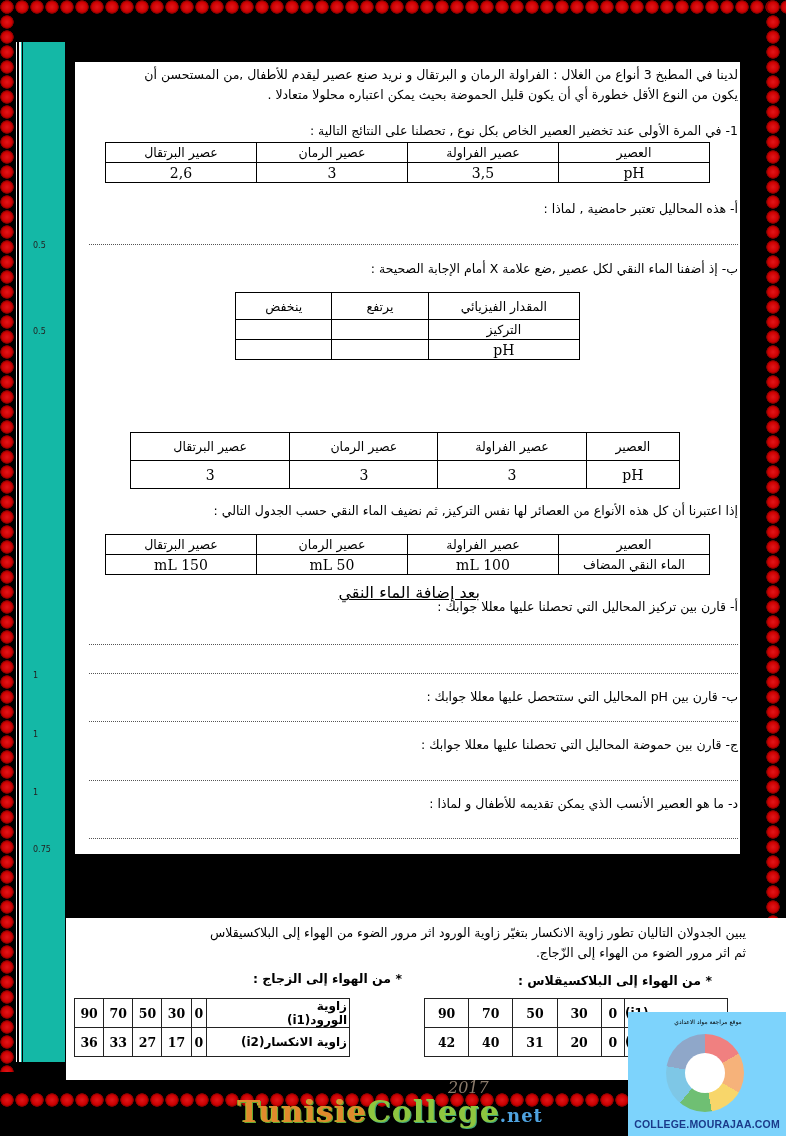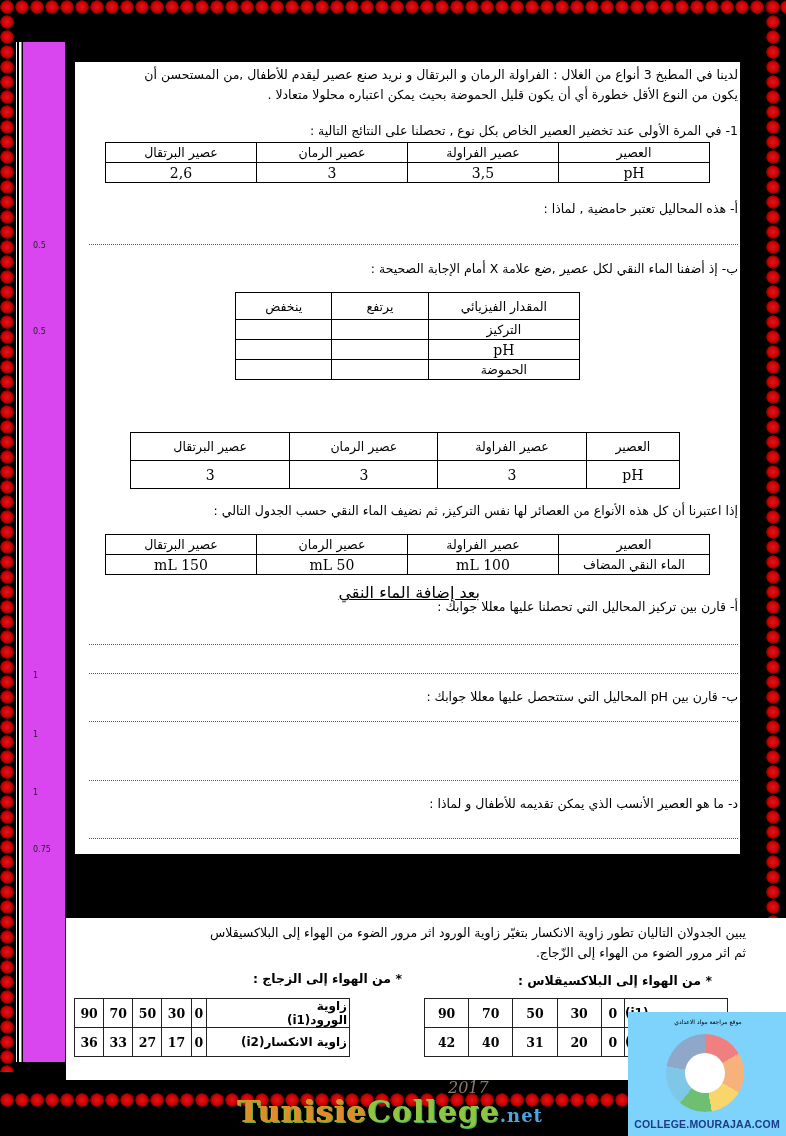--- a/index.html
+++ b/index.html
@@ -1,21 +1,21 @@
 <!DOCTYPE html>
 <html><head>
 <meta charset="utf-8">
 <style>
   html,body{margin:0;padding:0;}
   body{width:786px;height:1136px;background:#000;position:relative;overflow:hidden;font-family:"DejaVu Sans",sans-serif;}
   .beads-h{position:absolute;height:14px;background:
       radial-gradient(circle at 7px 7px,#e0161a 0,#c00 5px,#7a0000 6.5px,transparent 7px) 0 0/15px 14px repeat-x;}
   .beads-v{position:absolute;width:14px;background:
       radial-gradient(circle at 7px 7px,#e0161a 0,#c00 5px,#7a0000 6.5px,transparent 7px) 0 0/14px 15px repeat-y;}
-  .margin-col{position:absolute;left:17px;top:42px;width:46px;height:1020px;background:#d946ef;border-left:2px solid #000;box-shadow:inset 2px 0 0 #fff, -1px 0 0 #fff;}
+  .margin-col{position:absolute;left:17px;top:42px;width:46px;height:1020px;background:#14b8a6;border-left:2px solid #000;box-shadow:inset 2px 0 0 #fff, -1px 0 0 #fff;}
   .margin-col .rule{position:absolute;left:3px;top:0;width:1px;height:100%;background:#000;}
   .score{position:absolute;left:14px;font-size:8px;color:#222;}
   .page{position:absolute;background:#fff;direction:rtl;font-family:"DejaVu Sans",sans-serif;color:#000;}
   .p1{left:75px;top:62px;width:665px;height:792px;}
   .para{position:absolute;right:2px;left:2px;font-size:12.5px;line-height:18px;}
   .u{text-decoration:underline;}
   table{border-collapse:collapse;position:absolute;direction:rtl;}
   td{border:1px solid #000;text-align:center;font-size:12.5px;height:19px;padding:0;}
   td.num{font-family:"DejaVu Serif",serif;font-size:14px;}
   .dots{position:absolute;left:14px;right:2px;border-bottom:1px dotted #555;height:0;}
@@ -88,25 +88,20 @@
     <tr>
       <td>التركيز</td>
       <td></td>
       <td></td>
     </tr>
     <tr>
       <td class="num">pH</td>
       <td></td>
       <td></td>
     </tr>
-    <tr>
-      <td>الحموضة</td>
-      <td></td>
-      <td></td>
-    </tr>
   </tbody>
     </table>
 
 
   <table style="top:370px;right:60px;width:550px;">
     <tbody>
         <tr>
       <td style="width:17%;height:27px;">العصير</td>
       <td style="width:27%">عصير الفراولة</td>
       <td style="width:27%">عصير الرمان</td>
@@ -139,20 +134,21 @@
     </tr>
   </tbody>
     </table>
 
   <div class="para u" style="top:522px;right:260px;left:auto;font-size:16px;">بعد إضافة الماء النقي</div>
   <div class="para" style="top:536px;">أ- قارن بين تركيز المحاليل التي تحصلنا عليها معللا جوابك :</div>
   <div class="dots" style="top:582px;"></div>
   <div class="dots" style="top:611px;"></div>
   <div class="para" style="top:626px;">ب- قارن بين pH المحاليل التي ستتحصل عليها معللا جوابك :</div>
   <div class="dots" style="top:659px;"></div>
+  <div class="para" style="top:674px;">ج- قارن بين حموضة المحاليل التي تحصلنا عليها معللا جوابك :</div>
   <div class="dots" style="top:718px;"></div>
   <div class="para" style="top:733px;">د- ما هو العصير الأنسب الذي يمكن تقديمه للأطفال و لماذا :</div>
   <div class="dots" style="top:776px;"></div>
 </div>
 
 <div class="page p2">
   <div class="para" style="top:6px;right:46px;left:0;">يبين الجدولان التاليان تطور زاوية الانكسار بتغيّر زاوية الورود اثر مرور الضوء من الهواء إلى البلاكسيقلاس</div>
   <div class="para" style="top:26px;right:46px;left:0;">ثم اثر مرور الضوء من الهواء إلى الزّجاج.</div>
   <div class="para" style="top:54px;right:80px;left:auto;font-weight:bold;">* من الهواء إلى البلاكسيقلاس :</div>
   <div class="para" style="top:52px;right:390px;left:auto;font-weight:bold;">* من الهواء إلى الزجاج :</div>

